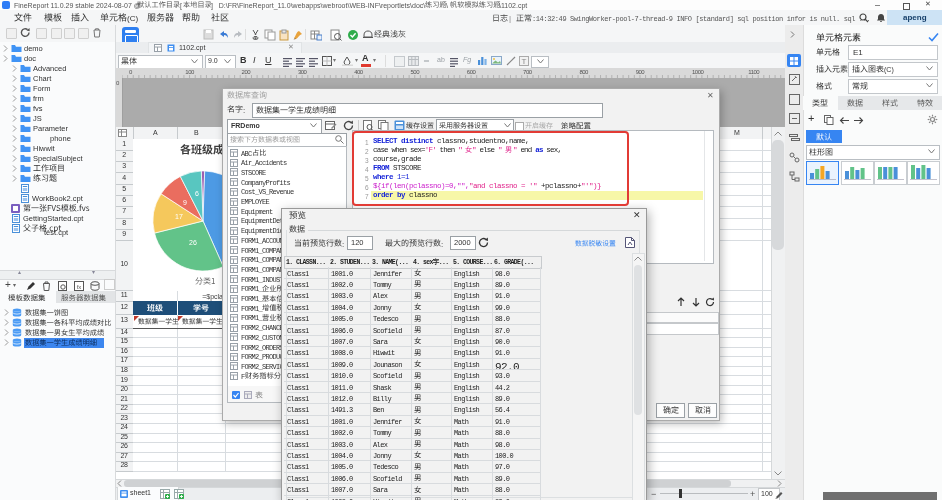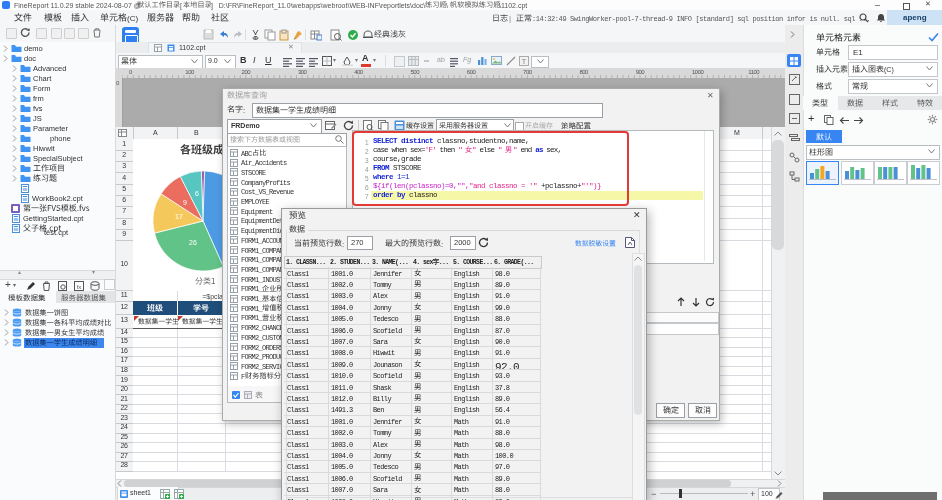--- a/index.html
+++ b/index.html
@@ -1579,21 +1579,21 @@
 <svg class="a" style="left:294px;top:239px;overflow:visible" width="49" height="10" fill="#333">
       <use href="#g5f53" transform="translate(0.0,6.9) scale(0.04,-0.04)"></use>
       <use href="#g524d" transform="translate(8.0,6.9) scale(0.04,-0.04)"></use>
       <use href="#g9884" transform="translate(16.0,6.9) scale(0.04,-0.04)"></use>
       <use href="#g89c8" transform="translate(24.0,6.9) scale(0.04,-0.04)"></use>
       <use href="#g884c" transform="translate(32.0,6.9) scale(0.04,-0.04)"></use>
       <use href="#g6570" transform="translate(40.0,6.9) scale(0.04,-0.04)"></use>
     </svg>
 <div class="a" style="left:342px;top:240px;font-size:8px;color:#333;">:</div>
 <div class="a" style="left:347px;top:236px;width:24px;height:12px;background:#fff;border:1px solid #9aa0a5"></div>
-<div class="a" style="left:351px;top:238.5px;font-size:7.5px;color:#333;">270</div>
+<div class="a" style="left:351px;top:238.5px;font-size:7.5px;color:#333;">120</div>
 <svg class="a" style="left:385px;top:239px;overflow:visible" width="57" height="10" fill="#333">
       <use href="#g6700" transform="translate(0.0,6.9) scale(0.04,-0.04)"></use>
       <use href="#g5927" transform="translate(8.0,6.9) scale(0.04,-0.04)"></use>
       <use href="#g7684" transform="translate(16.0,6.9) scale(0.04,-0.04)"></use>
       <use href="#g9884" transform="translate(24.0,6.9) scale(0.04,-0.04)"></use>
       <use href="#g89c8" transform="translate(32.0,6.9) scale(0.04,-0.04)"></use>
       <use href="#g884c" transform="translate(40.0,6.9) scale(0.04,-0.04)"></use>
       <use href="#g6570" transform="translate(48.0,6.9) scale(0.04,-0.04)"></use>
     </svg>
 <div class="a" style="left:441px;top:240px;font-size:8px;color:#333;">:</div>
@@ -1703,21 +1703,21 @@
     </svg>
 <div class="a" style="left:454px;top:372.0999999999998px;font-size:7px;color:#222;font-family:'Liberation Mono',monospace;letter-spacing:-0.6px;white-space:nowrap">English</div>
 <div class="a" style="left:495px;top:372.0999999999998px;font-size:7px;color:#222;font-family:'Liberation Mono',monospace;letter-spacing:-0.6px;white-space:nowrap">93.0</div>
 <div class="a" style="left:287px;top:383.4999999999998px;font-size:7px;color:#222;font-family:'Liberation Mono',monospace;letter-spacing:-0.6px;white-space:nowrap">Class1</div>
 <div class="a" style="left:331px;top:383.4999999999998px;font-size:7px;color:#222;font-family:'Liberation Mono',monospace;letter-spacing:-0.6px;white-space:nowrap">1011.0</div>
 <div class="a" style="left:373px;top:383.4999999999998px;font-size:7px;color:#222;font-family:'Liberation Mono',monospace;letter-spacing:-0.6px;white-space:nowrap">Shask</div>
 <svg class="a" style="left:414px;top:383.0px;overflow:visible" width="8" height="9" fill="#222">
       <use href="#g7537" transform="translate(0.0,6.5) scale(0.0375,-0.0375)"></use>
     </svg>
 <div class="a" style="left:454px;top:383.4999999999998px;font-size:7px;color:#222;font-family:'Liberation Mono',monospace;letter-spacing:-0.6px;white-space:nowrap">English</div>
-<div class="a" style="left:495px;top:383.4999999999998px;font-size:7px;color:#222;font-family:'Liberation Mono',monospace;letter-spacing:-0.6px;white-space:nowrap">37.8</div>
+<div class="a" style="left:495px;top:383.4999999999998px;font-size:7px;color:#222;font-family:'Liberation Mono',monospace;letter-spacing:-0.6px;white-space:nowrap">44.2</div>
 <div class="a" style="left:287px;top:394.89999999999975px;font-size:7px;color:#222;font-family:'Liberation Mono',monospace;letter-spacing:-0.6px;white-space:nowrap">Class1</div>
 <div class="a" style="left:331px;top:394.89999999999975px;font-size:7px;color:#222;font-family:'Liberation Mono',monospace;letter-spacing:-0.6px;white-space:nowrap">1012.0</div>
 <div class="a" style="left:373px;top:394.89999999999975px;font-size:7px;color:#222;font-family:'Liberation Mono',monospace;letter-spacing:-0.6px;white-space:nowrap">Billy</div>
 <svg class="a" style="left:414px;top:394.4px;overflow:visible" width="8" height="9" fill="#222">
       <use href="#g7537" transform="translate(0.0,6.5) scale(0.0375,-0.0375)"></use>
     </svg>
 <div class="a" style="left:454px;top:394.89999999999975px;font-size:7px;color:#222;font-family:'Liberation Mono',monospace;letter-spacing:-0.6px;white-space:nowrap">English</div>
 <div class="a" style="left:495px;top:394.89999999999975px;font-size:7px;color:#222;font-family:'Liberation Mono',monospace;letter-spacing:-0.6px;white-space:nowrap">89.0</div>
 <div class="a" style="left:287px;top:406.2999999999997px;font-size:7px;color:#222;font-family:'Liberation Mono',monospace;letter-spacing:-0.6px;white-space:nowrap">Class1</div>
 <div class="a" style="left:331px;top:406.2999999999997px;font-size:7px;color:#222;font-family:'Liberation Mono',monospace;letter-spacing:-0.6px;white-space:nowrap">1491.3</div>

